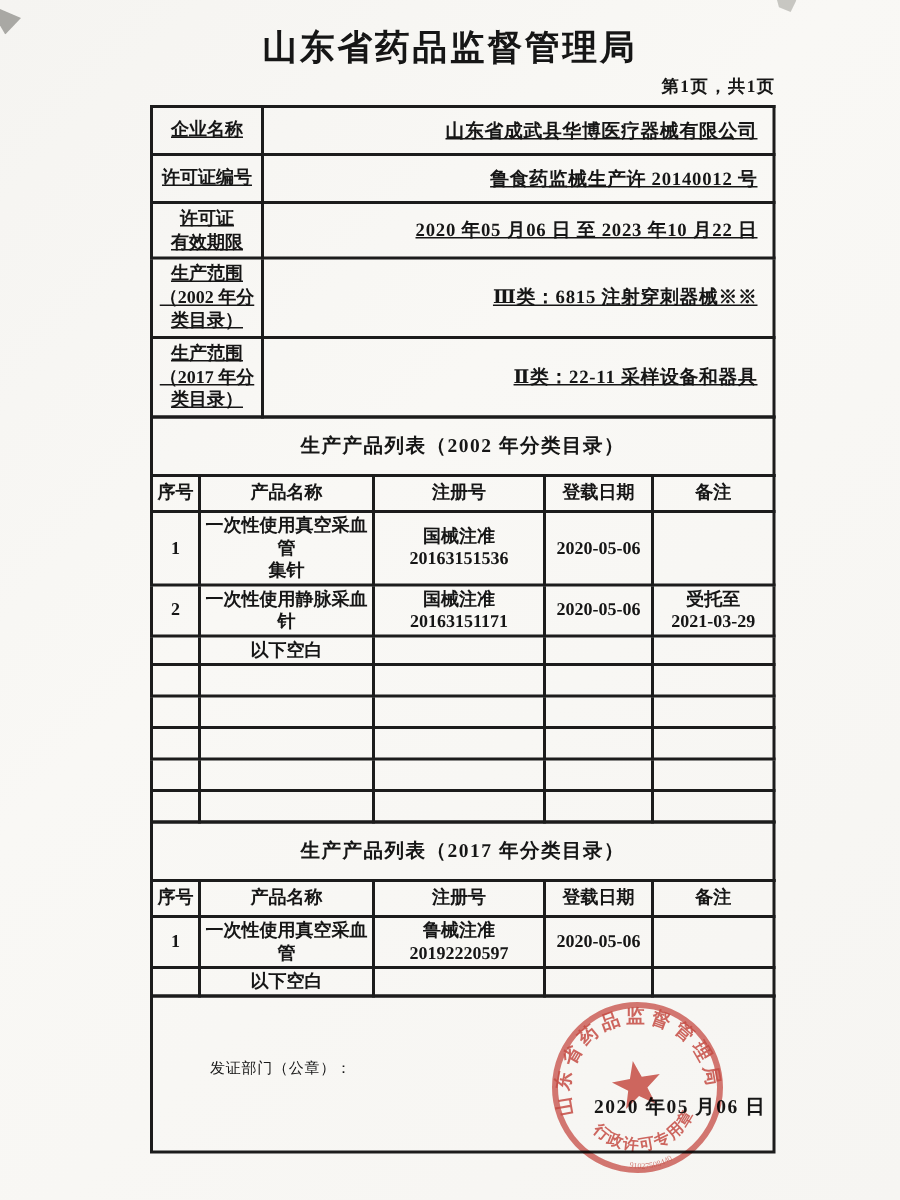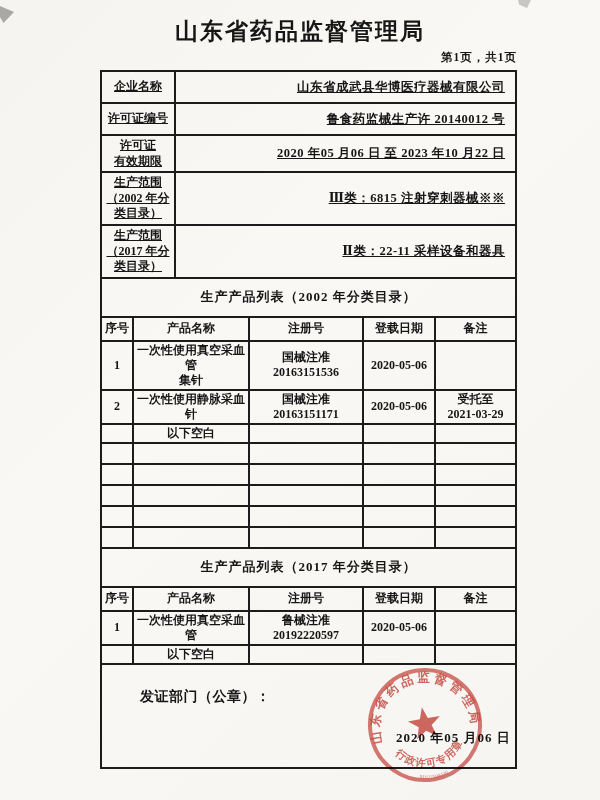--- a/index.html
+++ b/index.html
@@ -43,21 +43,21 @@
   .prod th{font-size:12px;font-weight:bold;height:20px;padding:1px;}
   .prod td{font-weight:bold;font-size:12px;text-align:center;
     white-space:pre-line;line-height:1.25;padding:1px 2px;}
   .prod .dr td{height:30px;}
   .prod .br td{height:14px;}
   .prod .er td{height:17px;}
   
   .footer-cell{
     position:relative;border:2px solid #1c1c1c;margin-top:-2px;height:102px;
   }
-  .issuer{position:absolute;left:38px;top:23px;font-weight:bold;font-size:14px;letter-spacing:.5px;}
+  .issuer{position:absolute;left:38px;top:40px;font-weight:normal;font-size:10px;letter-spacing:.5px;}
   .issue-date{position:absolute;left:250px;top:64px;font-weight:bold;font-size:13px;letter-spacing:1px;z-index:1;margin-left:44px;}
   .stamp{position:absolute;left:263px;top:0px;width:120px;height:120px;z-index:2;
     mix-blend-mode:multiply;opacity:.88;transform:rotate(-10deg);}
 </style>
 </head>
 <body>
 
 <div class="page">
   <div class="mark-tl"></div>
   <div class="mark-tr"></div>

